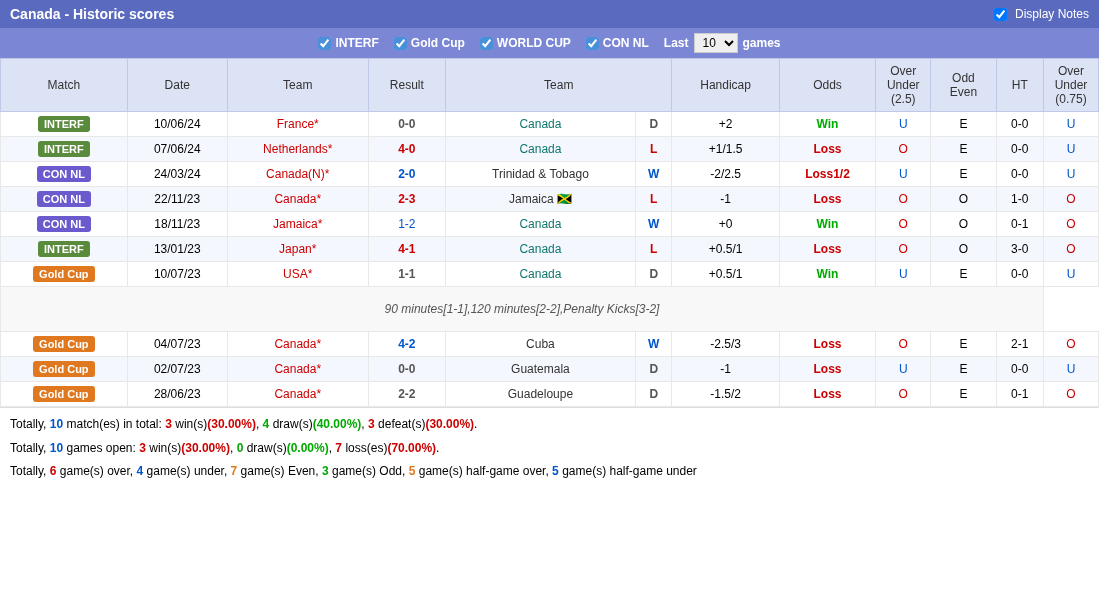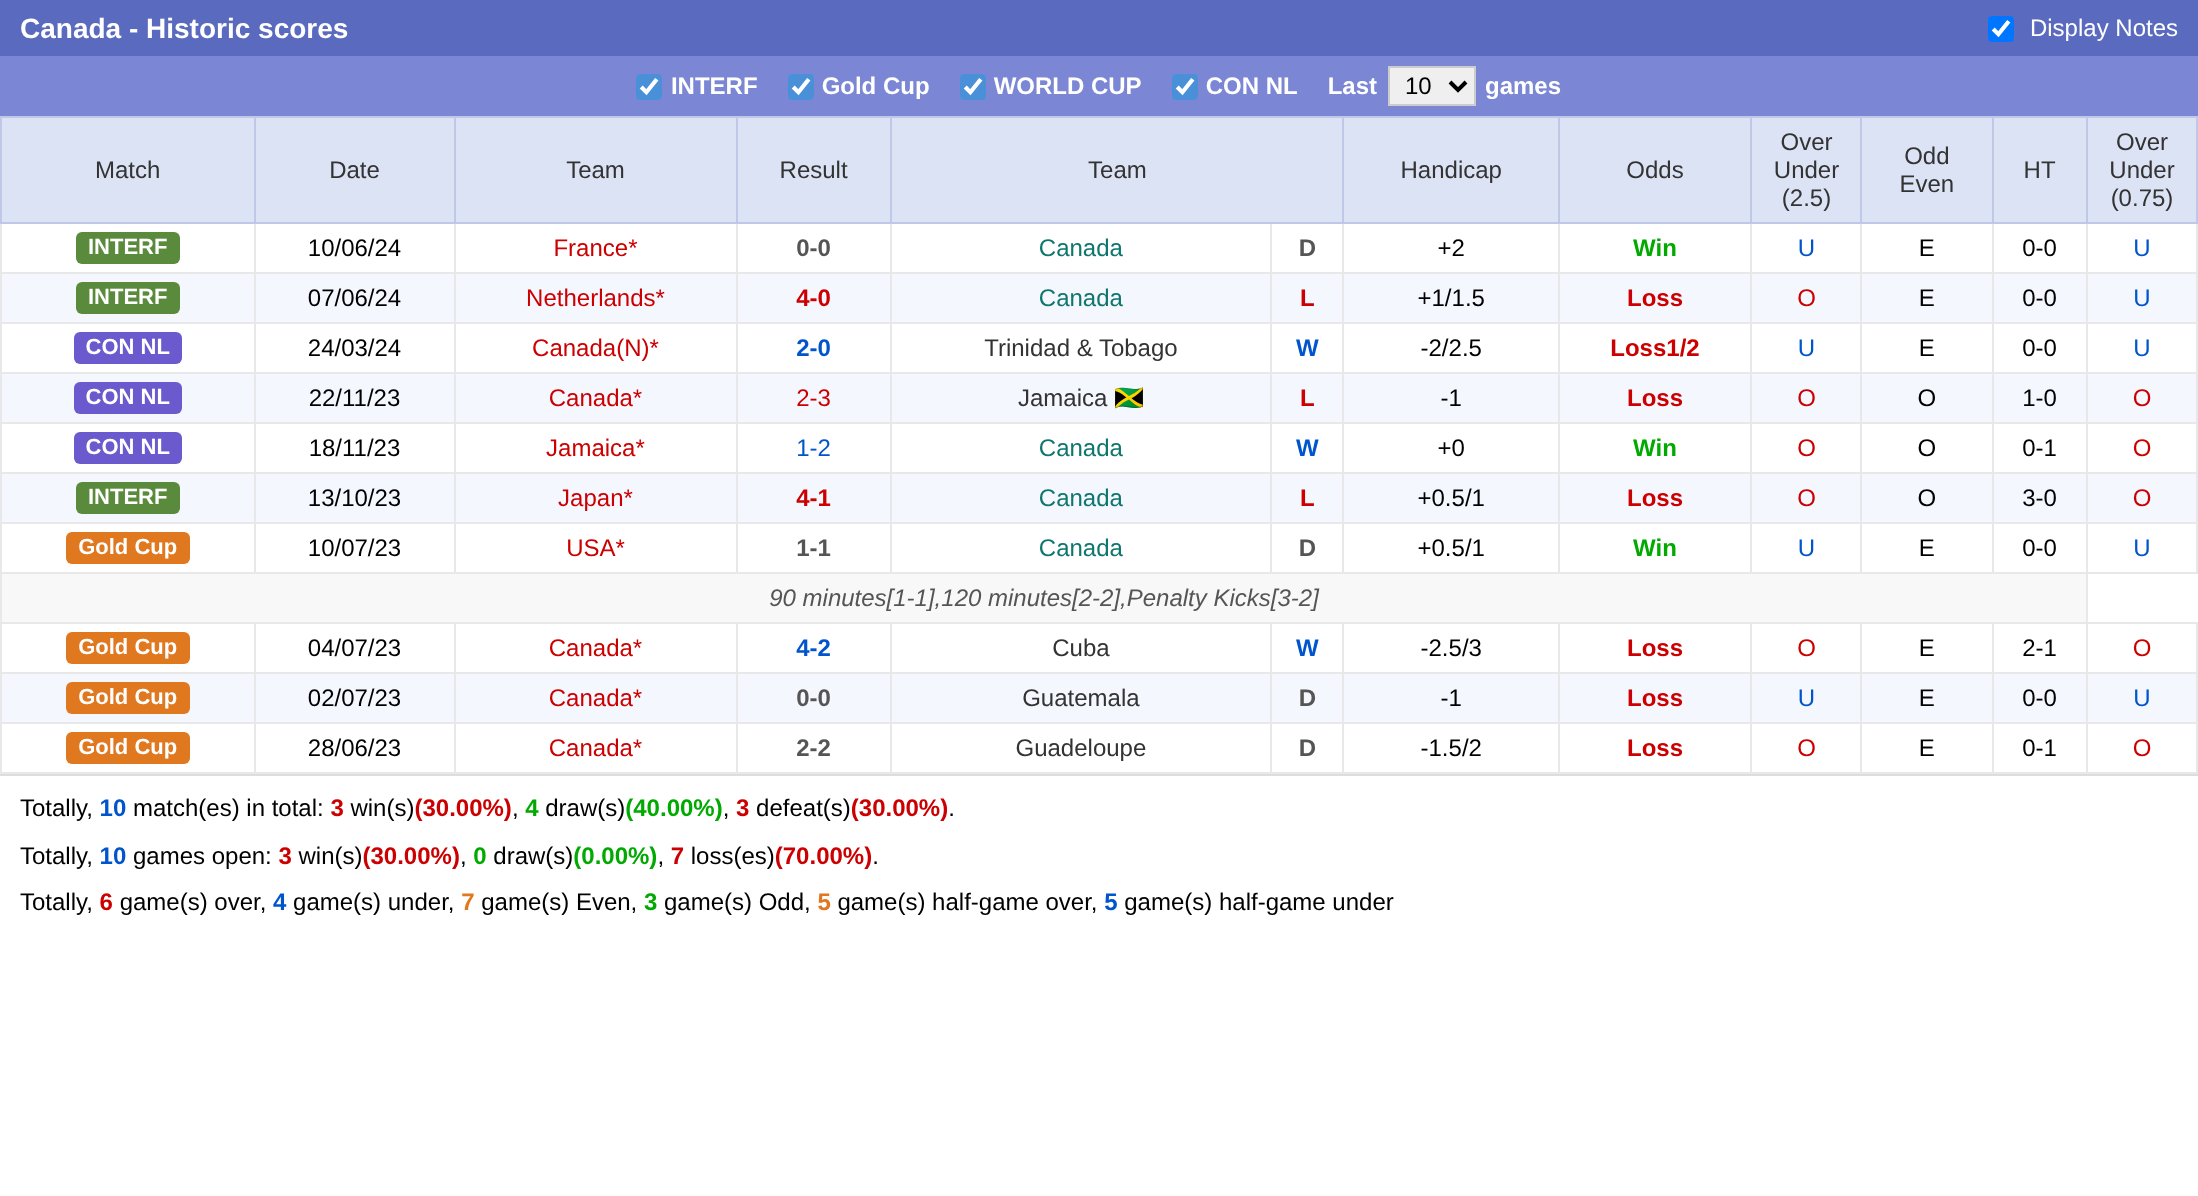--- a/index.html
+++ b/index.html
@@ -215,21 +215,21 @@
     <td class="outcome-loss">Loss1/2</td>
     <td class="over-under-u">U</td>
     <td>E</td>
     <td>0-0</td>
     <td class="over-under-u">U</td>
   </tr>
       <tr style="background: rgb(245, 247, 255);">
     <td style="text-align:center;"><span class="badge badge-con-nl">CON NL</span></td>
     <td style="white-space:nowrap;">22/11/23</td>
     <td class="team-home">Canada*</td>
-    <td style="color:#cc0000;font-weight:normal;margin-left:24px;">2-3</td>
+    <td style="color:#cc0000;font-weight:bold;margin-left:24px;">2-3</td>
     <td class="team-neutral">Jamaica 🇯🇲</td>
     <td style="font-weight:bold;color:#cc0000">L</td>
     <td>-1</td>
     <td class="outcome-loss">Loss</td>
     <td class="over-under-o">O</td>
     <td>O</td>
     <td>1-0</td>
     <td class="over-under-o">O</td>
   </tr>
       <tr style="background: rgb(255, 255, 255);">
@@ -241,21 +241,21 @@
     <td style="font-weight:bold;color:#0055cc">W</td>
     <td>+0</td>
     <td class="outcome-win">Win</td>
     <td class="over-under-o">O</td>
     <td>O</td>
     <td>0-1</td>
     <td class="over-under-o">O</td>
   </tr>
       <tr style="background: rgb(245, 247, 255);">
     <td style="text-align:center;"><span class="badge badge-interf">INTERF</span></td>
-    <td style="white-space:nowrap;">13/10/23</td>
+    <td style="white-space:nowrap;">13/01/23</td>
     <td class="team-home">Japan*</td>
     <td style="color:#cc0000;font-weight:bold;">4-1</td>
     <td class="team-away">Canada</td>
     <td style="font-weight:bold;color:#cc0000">L</td>
     <td>+0.5/1</td>
     <td class="outcome-loss">Loss</td>
     <td class="over-under-o">O</td>
     <td>O</td>
     <td>3-0</td>
     <td class="over-under-o">O</td>
@@ -268,21 +268,21 @@
     <td class="team-away">Canada</td>
     <td style="font-weight:bold;color:#555">D</td>
     <td>+0.5/1</td>
     <td class="outcome-win">Win</td>
     <td class="over-under-u">U</td>
     <td>E</td>
     <td>0-0</td>
     <td class="over-under-u">U</td>
   </tr>
       <tr class="note-row">
-        <td colspan="11" style="text-align:center;color:#555;font-style:italic;padding:5px;">90 minutes[1-1],120 minutes[2-2],Penalty Kicks[3-2]</td>
+        <td colspan="11" style="text-align:center;color:#555;font-style:italic;padding:15px;">90 minutes[1-1],120 minutes[2-2],Penalty Kicks[3-2]</td>
       </tr>
       <tr style="background: rgb(255, 255, 255);">
     <td style="text-align:center;"><span class="badge badge-gold-cup">Gold Cup</span></td>
     <td style="white-space:nowrap;">04/07/23</td>
     <td class="team-home">Canada*</td>
     <td style="color:#0055cc;font-weight:bold;">4-2</td>
     <td class="team-neutral">Cuba</td>
     <td style="font-weight:bold;color:#0055cc">W</td>
     <td>-2.5/3</td>
     <td class="outcome-loss">Loss</td>

